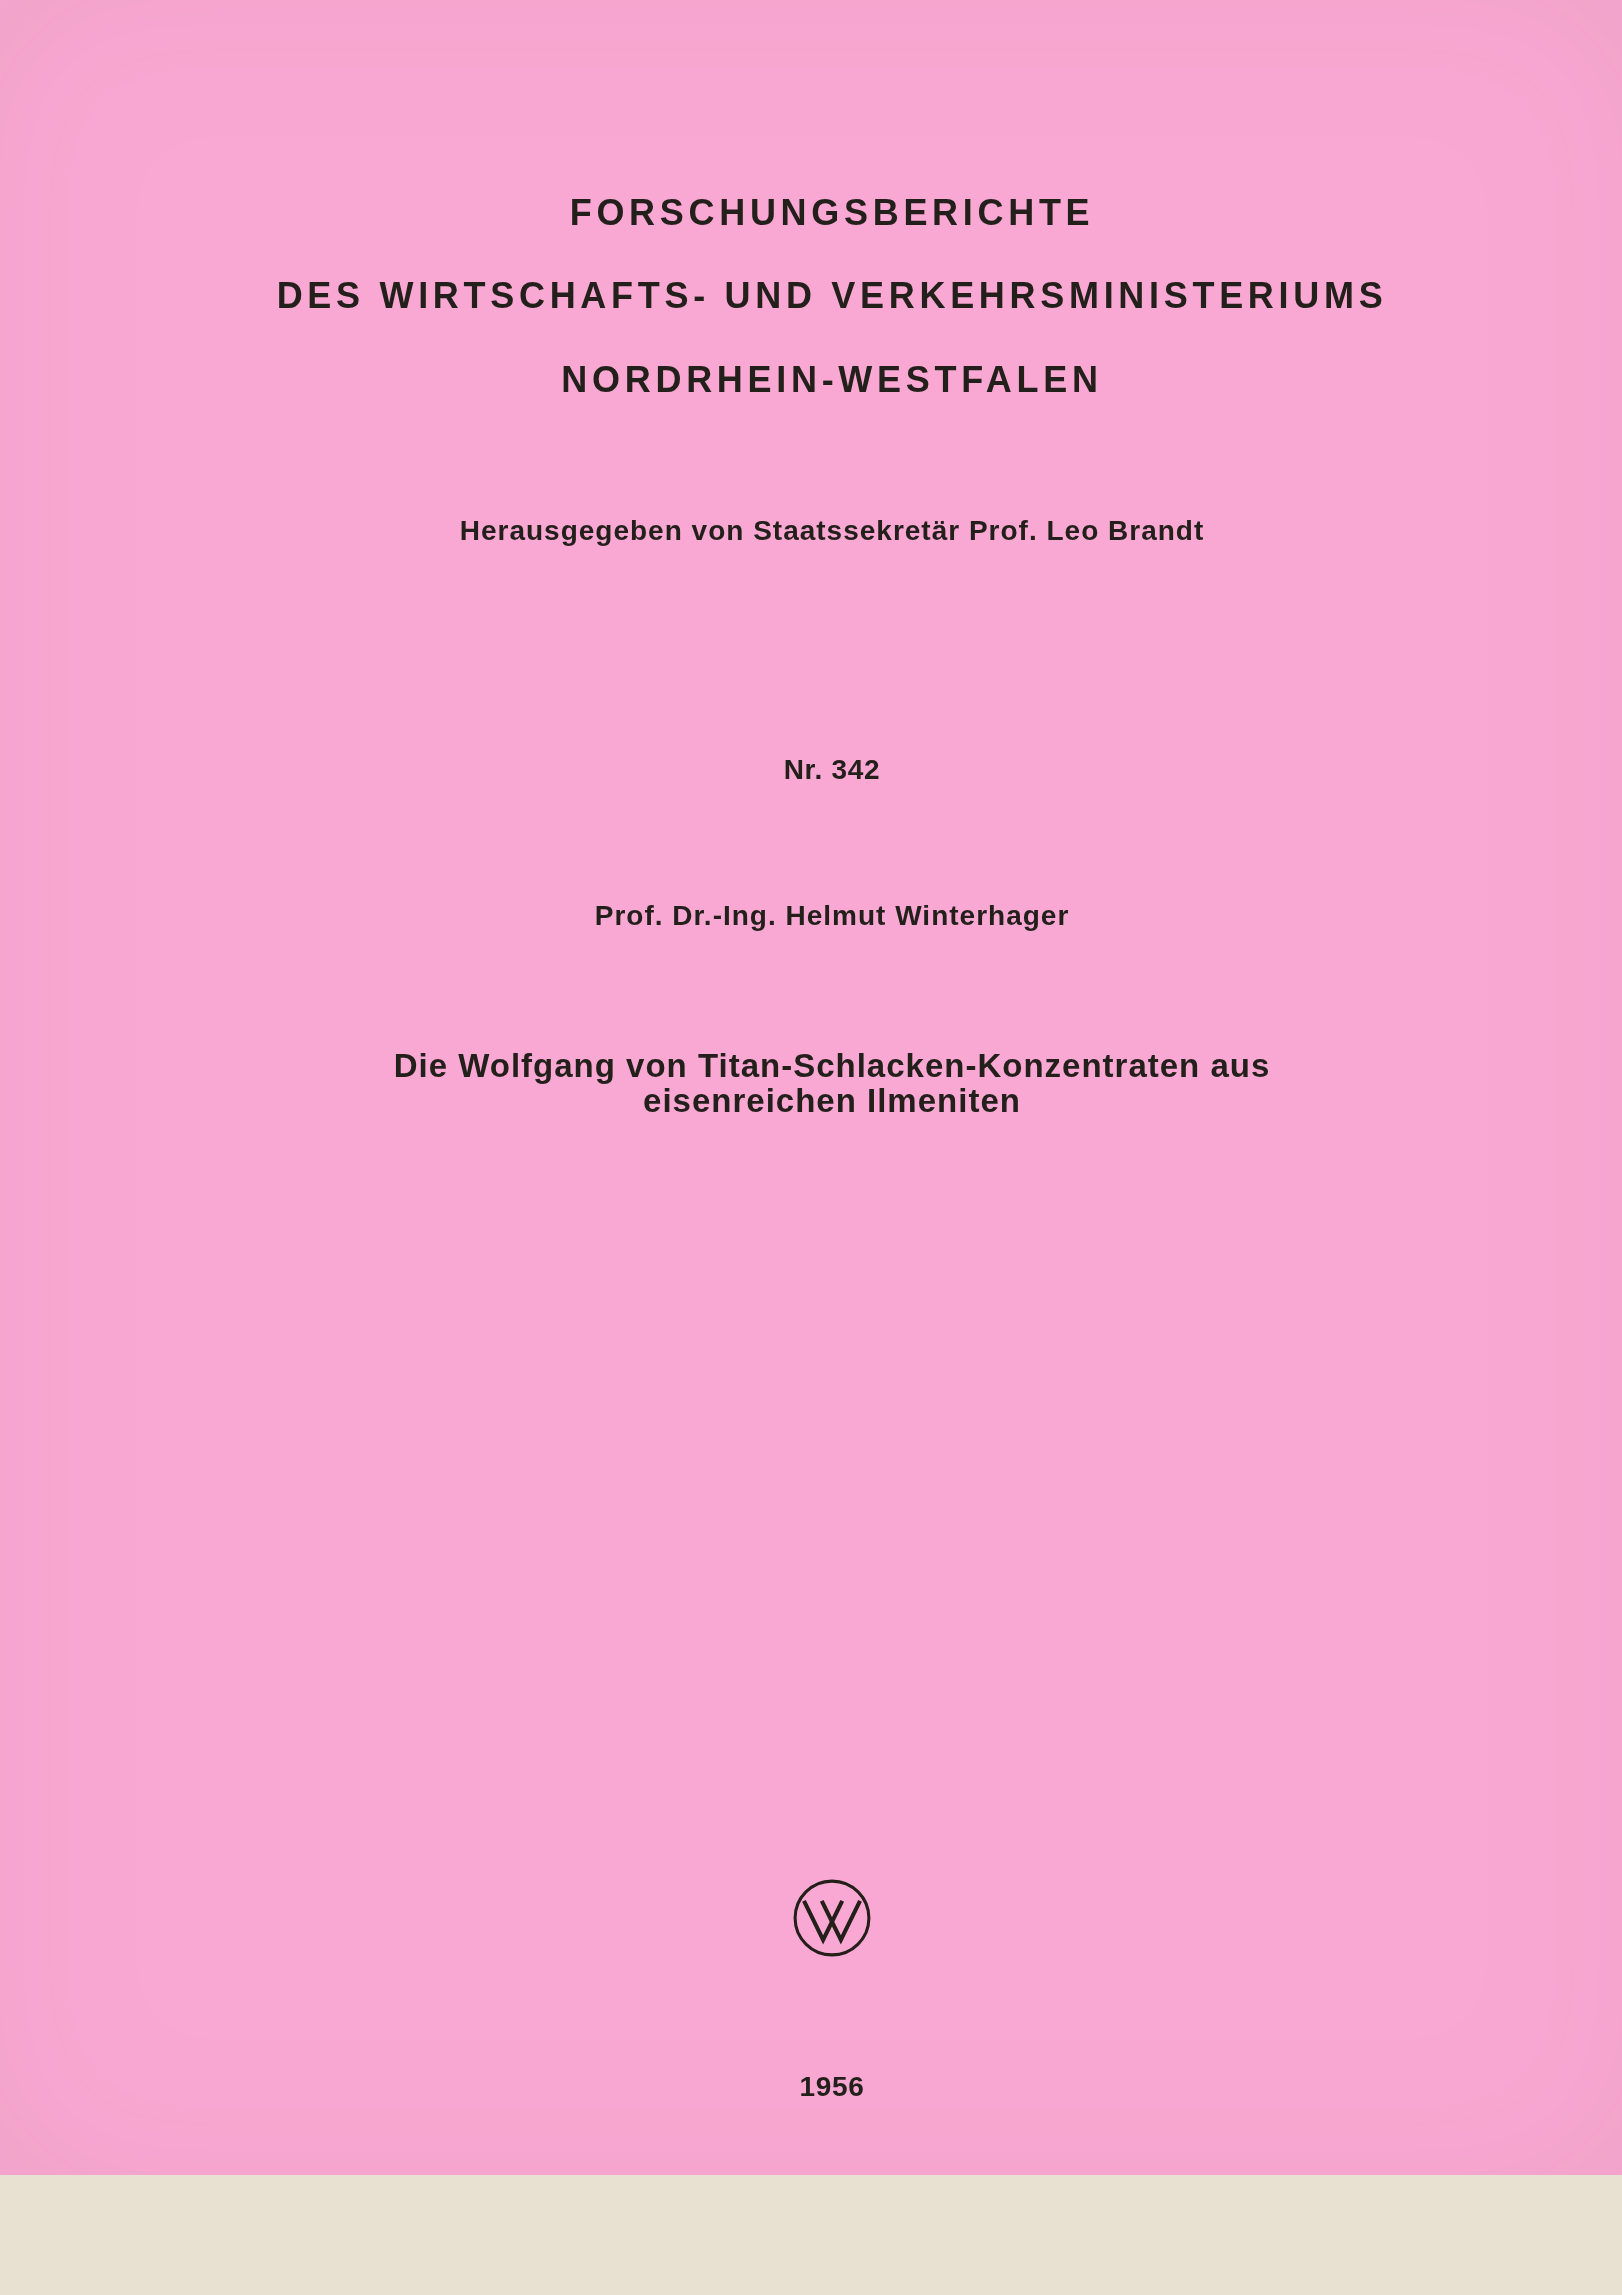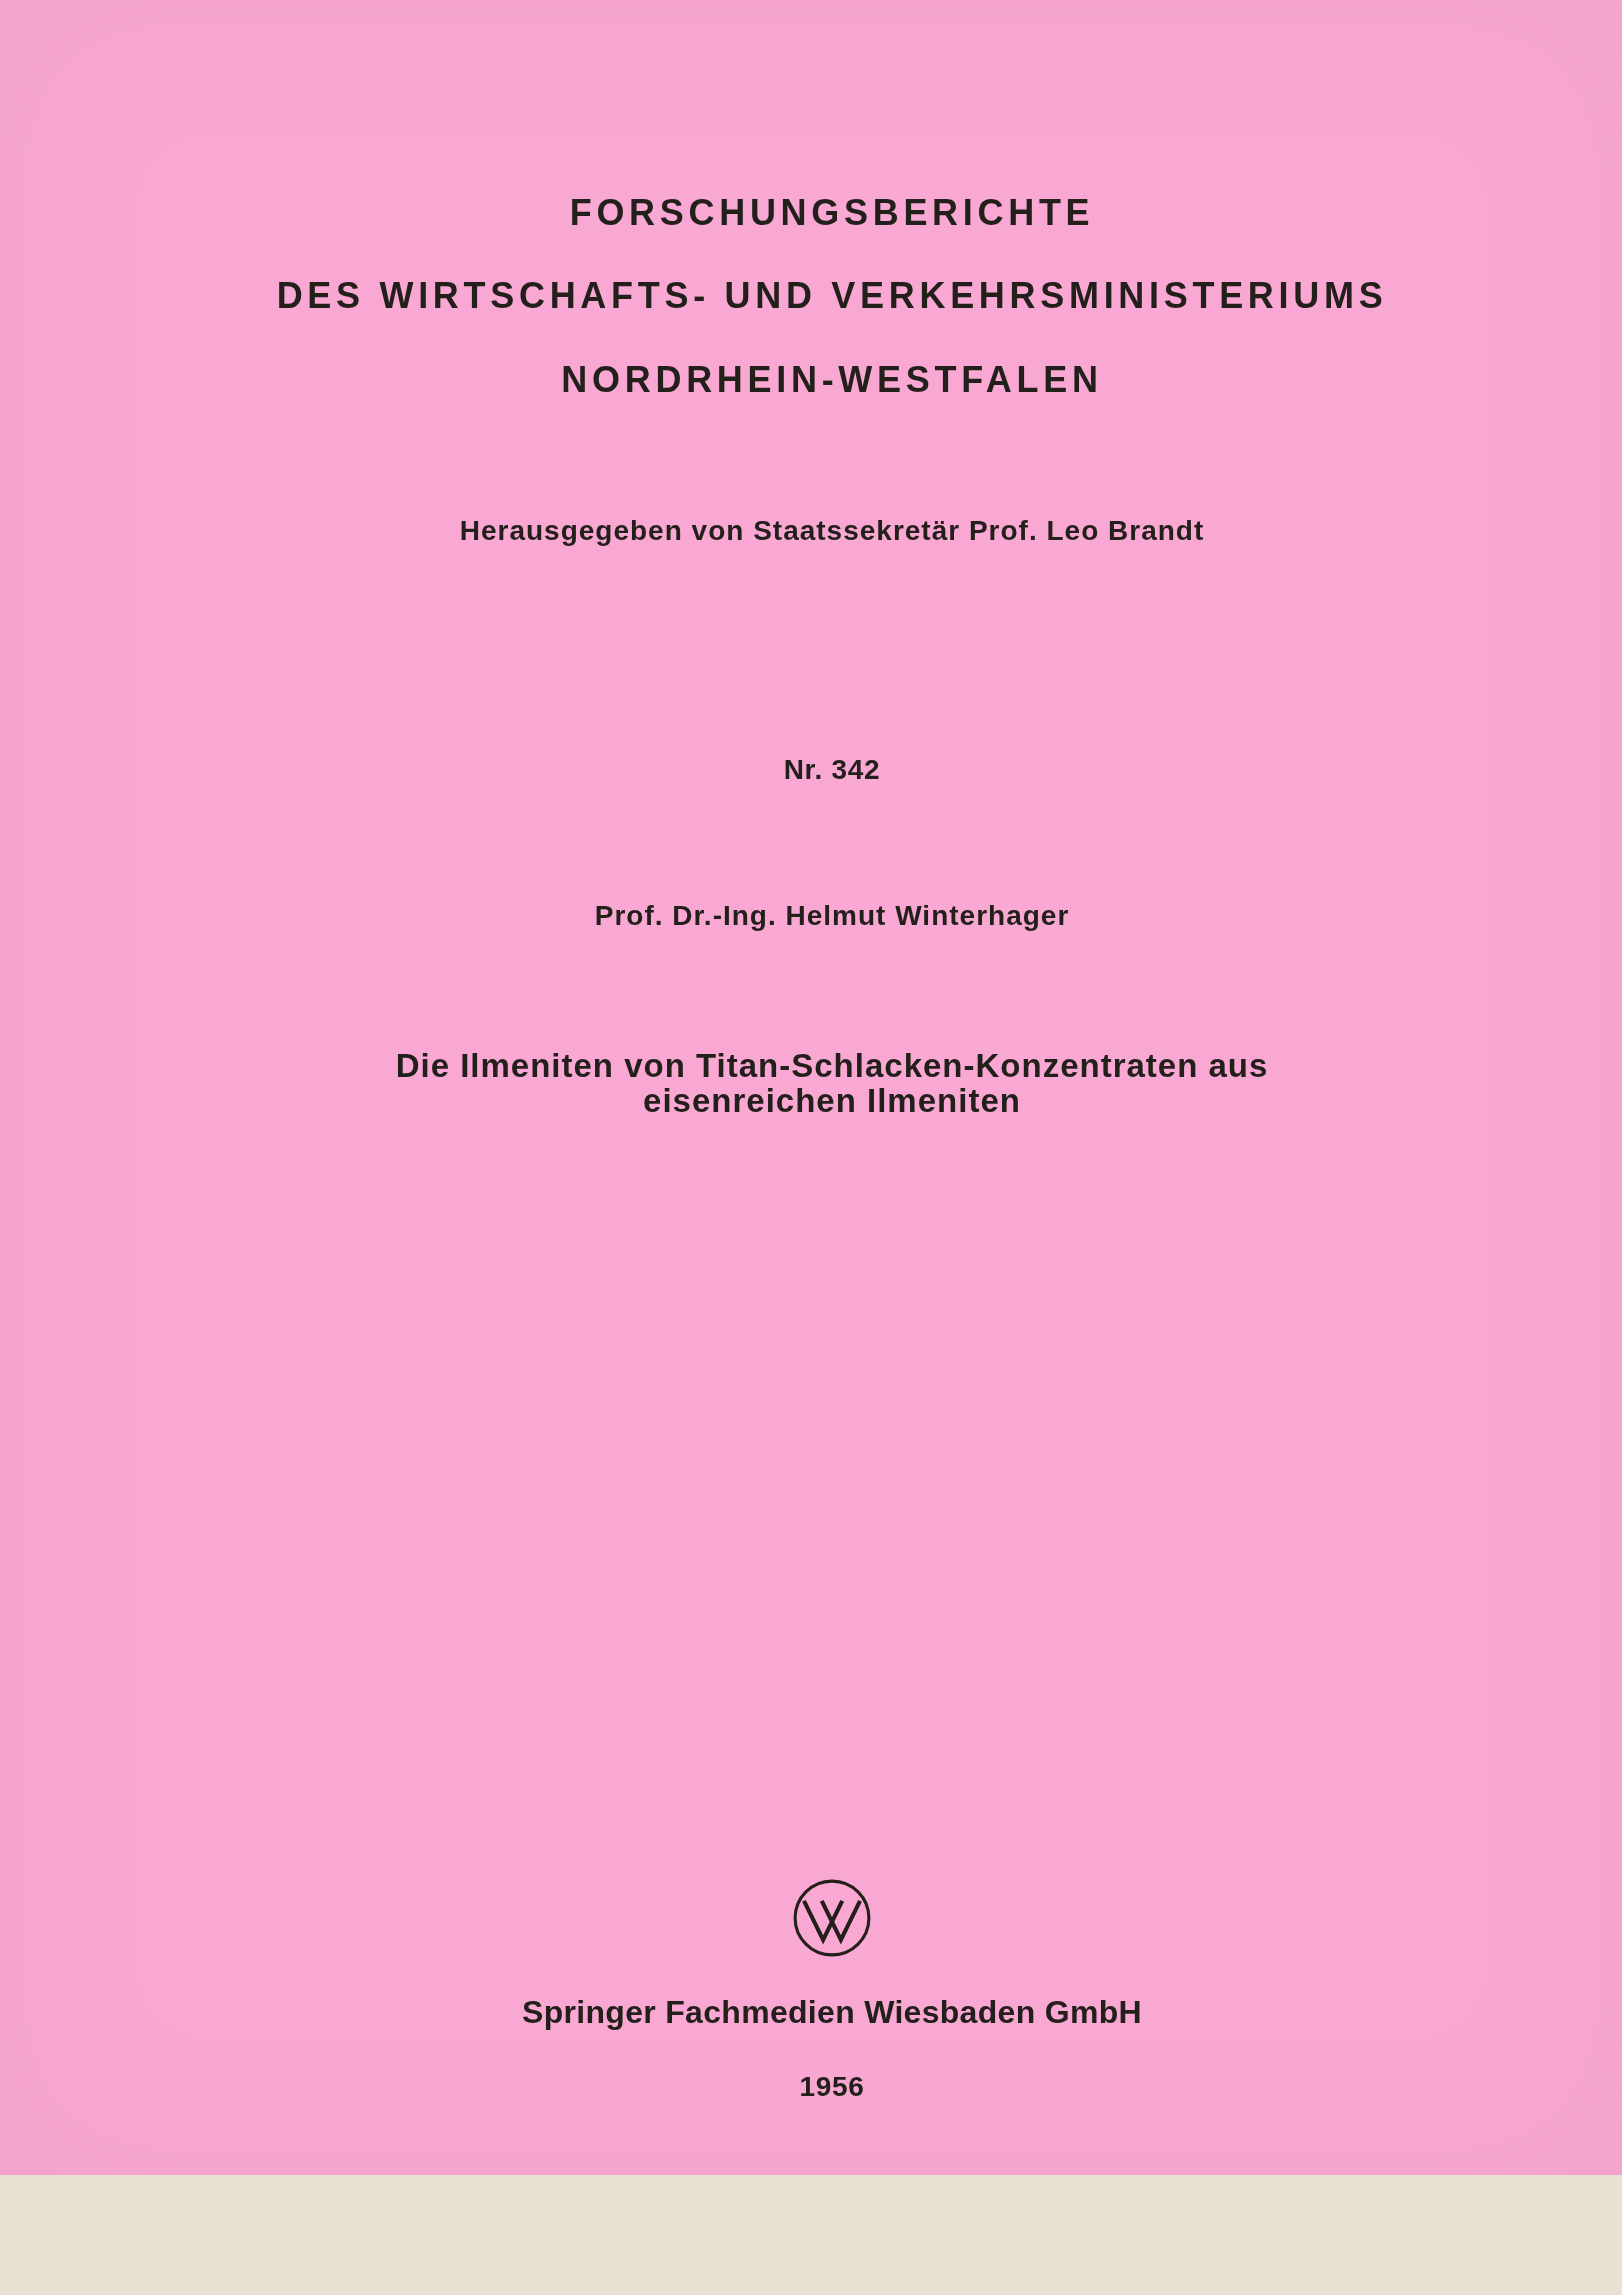--- a/index.html
+++ b/index.html
@@ -99,32 +99,31 @@
 
   <div id="series3" class="line series-line">NORDRHEIN-WESTFALEN</div>
 
   <div id="editor" class="line editor-line">Herausgegeben von Staatssekretär Prof. Leo Brandt</div>
 
   <div id="issue" class="line issue-line">Nr. 342</div>
 
   <div id="author1" class="line author-line">Prof. Dr.-Ing. Helmut Winterhager</div>
 
 
-  <div id="title1" class="line title-line">Die Ilmeniten von Titan-Schlacken-Konzentraten aus</div>
+  <div id="title1" class="line title-line">Die Wolfgang von Titan-Schlacken-Konzentraten aus</div>
 
   <div id="title2" class="line title-line">eisenreichen Ilmeniten</div>
 
   <div class="logo-wrap">
     <span>
       <svg viewBox="0 0 120 120" xmlns="http://www.w3.org/2000/svg" aria-hidden="true">
         <circle cx="60" cy="60" r="54" fill="none" stroke="#241f19" stroke-width="4.5"></circle>
         <path d="M19 35 L47 92 L75 35" fill="none" stroke="#241f19" stroke-width="6" stroke-linejoin="miter" stroke-linecap="butt"></path>
         <path d="M45 35 L73 92 L101 35" fill="none" stroke="#241f19" stroke-width="6" stroke-linejoin="miter" stroke-linecap="butt"></path>
       </svg>
     </span>
   </div>
 
-  <div id="publisher" class="line publisher-line">Springer Fachmedien Wiesbaden GmbH</div>
 
   <div id="year" class="line year-line">1956</div>
 
 </div>
 
 
 </body></html>

